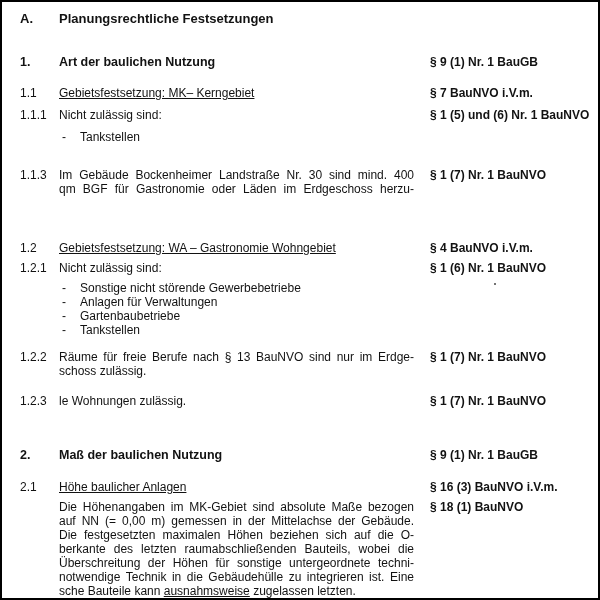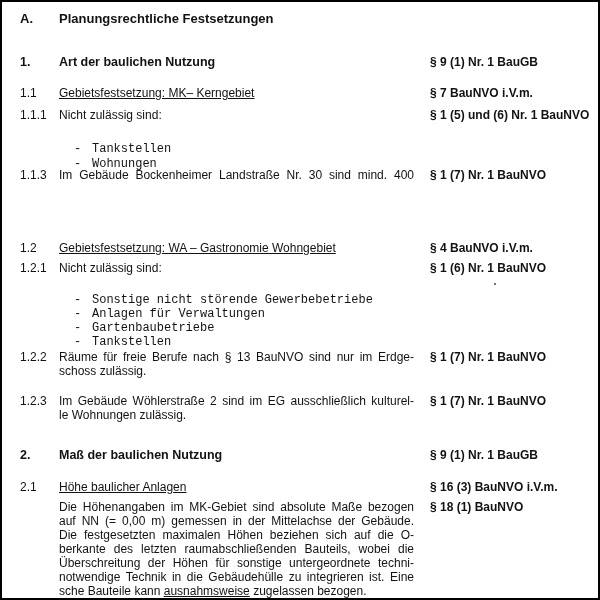--- a/index.html
+++ b/index.html
@@ -17,21 +17,21 @@
   }
   .row{position:absolute;left:0;width:100%;}
   .num{position:absolute;left:18px;top:0;width:38px;white-space:nowrap;}
   .txt{position:absolute;left:57px;top:0;width:355px;}
   .ref{position:absolute;left:428px;top:0;width:165px;white-space:nowrap;font-weight:bold;}
   .bold{font-weight:bold;}
   .hdr{font-size:13px;line-height:15px;}
   .sec{font-size:12.5px;}
   .u{text-decoration:underline;}
   .j{text-align:justify;text-align-last:justify;}
-  .bullets{padding:0;margin:12px;list-style:none;font-family:Liberation Mono, monospace;}
+  .bullets{padding:0;margin:0;list-style:none;}
   .bullets.lh15 li{line-height:15px;}
   .bullet{position:relative;padding-left:21px;}
   .bullet::before{content:"-";position:absolute;left:3px;top:0;}
   .artifact{position:absolute;left:492px;top:281px;width:2px;height:2px;background:#444;border-radius:50%;}
 </style>
 </head>
 <body>
 
 <div class="page">
 
@@ -55,29 +55,29 @@
   <div class="row" style="top:106px">
     <div class="num">1.1.1</div>
     <div class="txt">Nicht zulässig sind:</div>
     <div class="ref">§ 1 (5) und (6) Nr. 1 BauNVO</div>
   </div>
 
   <div class="row" style="top:128px">
     <div class="txt">
       <ul class="bullets lh15">
         <li class="bullet">Tankstellen</li>
-        <li class="bullet">Wohnungen</li>
       </ul>
     </div>
   </div>
 
   <div class="row" style="top:166px">
     <div class="num">1.1.3</div>
     <div class="txt">
       <div class="j">Im Gebäude Bockenheimer Landstraße Nr. 30 sind mind. 400</div>
+      <div class="j">qm BGF für Gastronomie oder Läden im Erdgeschoss herzu-</div>
     </div>
     <div class="ref">§ 1 (7) Nr. 1 BauNVO</div>
   </div>
 
   <div class="row" style="top:239px">
     <div class="num">1.2</div>
     <div class="txt u">Gebietsfestsetzung: WA – Gastronomie Wohngebiet</div>
     <div class="ref">§ 4 BauNVO i.V.m.</div>
   </div>
 
@@ -103,21 +103,20 @@
     <div class="txt">
       <div class="j">Räume für freie Berufe nach § 13 BauNVO sind nur im Erdge-</div>
       <div>schoss zulässig.</div>
     </div>
     <div class="ref">§ 1 (7) Nr. 1 BauNVO</div>
   </div>
 
   <div class="row" style="top:392px">
     <div class="num">1.2.3</div>
     <div class="txt">
-      <div class="j">Im Gebäude Wöhlerstraße 2 sind im EG ausschließlich kulturel-</div>
       <div>le Wohnungen zulässig.</div>
     </div>
     <div class="ref">§ 1 (7) Nr. 1 BauNVO</div>
   </div>
 
   <div class="row" style="top:446px">
     <div class="num bold sec">2.</div>
     <div class="txt bold sec">Maß der baulichen Nutzung</div>
     <div class="ref">§ 9 (1) Nr. 1 BauGB</div>
   </div>
@@ -129,20 +128,20 @@
   </div>
 
   <div class="row" style="top:498px">
     <div class="txt">
       <div class="j">Die Höhenangaben im MK-Gebiet sind absolute Maße bezogen</div>
       <div class="j">auf NN (= 0,00 m) gemessen in der Mittelachse der Gebäude.</div>
       <div class="j">Die festgesetzten maximalen Höhen beziehen sich auf die O-</div>
       <div class="j">berkante des letzten raumabschließenden Bauteils, wobei die</div>
       <div class="j">Überschreitung der Höhen für sonstige untergeordnete techni-</div>
       <div class="j">notwendige Technik in die Gebäudehülle zu integrieren ist. Eine</div>
-      <div><span>sche Bauteile kann </span><span class="u">ausnahmsweise</span><span> zugelassen bezogen.</span></div>
+      <div><span>sche Bauteile kann </span><span class="u">ausnahmsweise</span><span> zugelassen letzten.</span></div>
     </div>
     <div class="ref">§ 18 (1) BauNVO</div>
   </div>
 
   <div class="artifact"></div>
 
 </div>
 
 </body></html>

